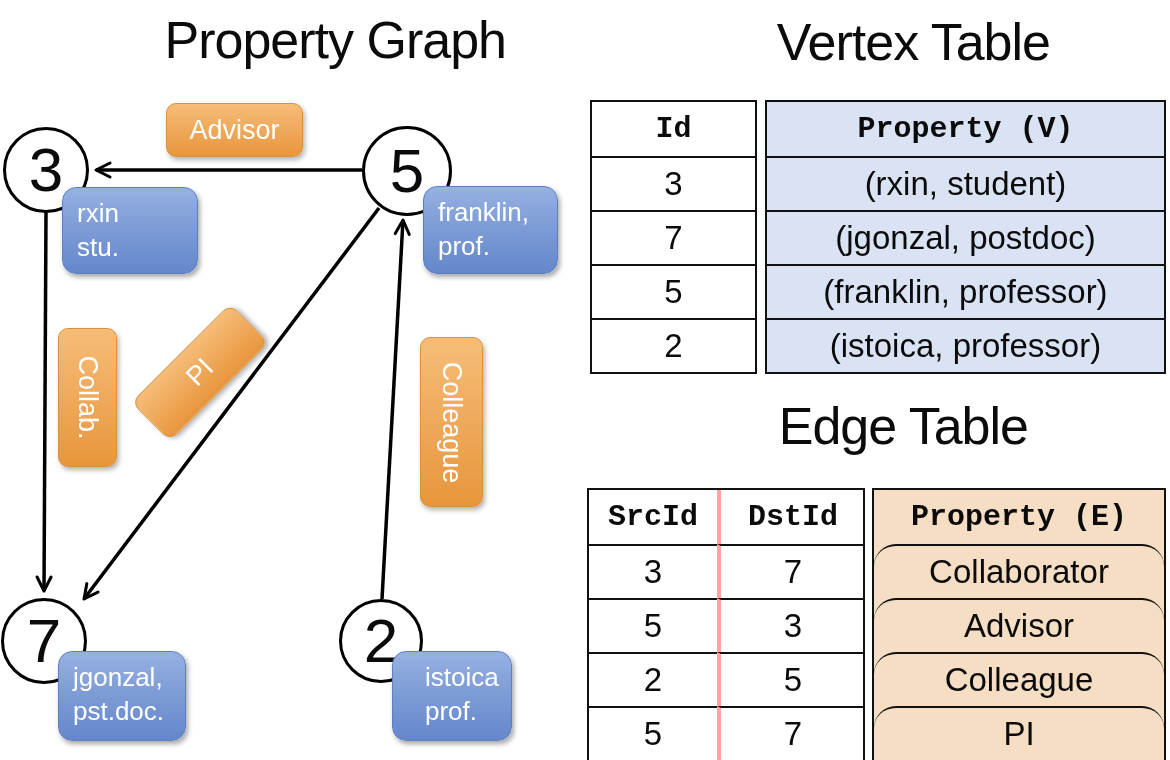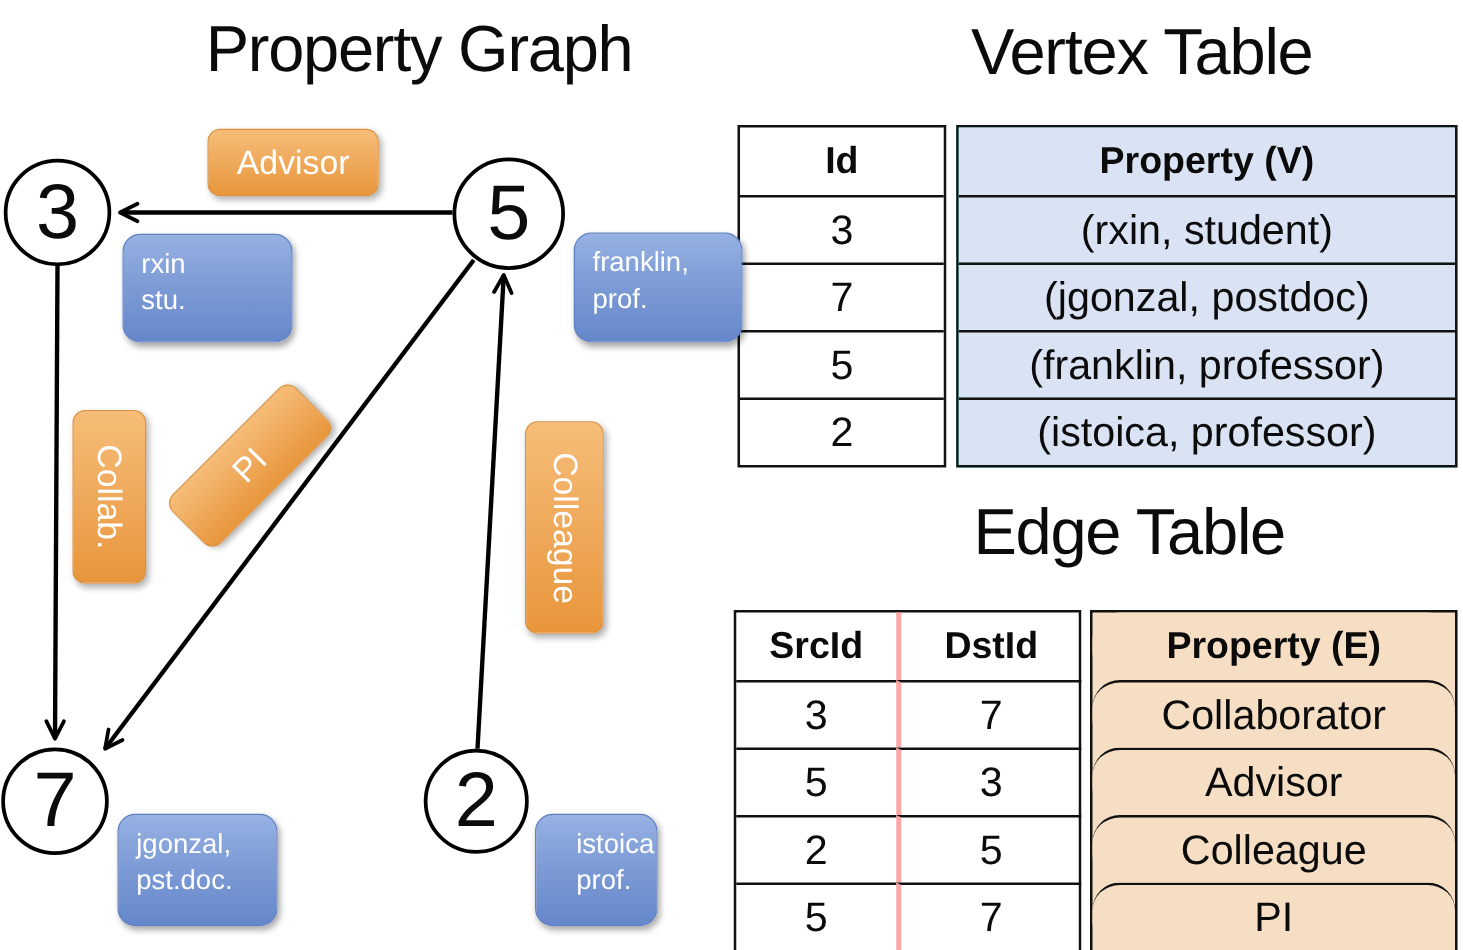--- a/index.html
+++ b/index.html
@@ -17,45 +17,45 @@
   .num{font-size:62px;font-weight:300;color:#0b0b0b;line-height:1;}
   #node-3{left:3px;top:127px;width:86px;height:86px;}
   #node-5{left:362px;top:126px;width:90px;height:90px;}
   #node-7{left:1px;top:598px;width:86px;height:86px;}
   #node-2{left:339px;top:599px;width:84px;height:84px;}
 
   
   .blue-label{position:absolute;z-index:3;border-radius:14px;box-sizing:border-box;
       background:linear-gradient(180deg,#96B1E2 0%,#7E9CD6 45%,#6587CB 100%);
       border:1.5px solid #5F80C0;box-shadow:2px 3px 5px rgba(0,0,0,.35);
-      color:#fff;font-size:22px;line-height:1.3;padding:9px 0 0 14px;margin-left:36px;}
+      color:#fff;font-size:26px;line-height:1.3;padding:9px 0 0 14px;}
   #label-rxin{left:62px;top:187px;width:136px;height:87px;}
   #label-franklin{left:423px;top:186px;width:135px;height:88px;}
   #label-jgonzal{left:58px;top:651px;width:128px;height:90px;}
-  #label-istoica{left:392px;top:651px;width:98px;height:90px;padding-left:32px;}
+  #label-istoica{left:392px;top:651px;width:120px;height:90px;padding-left:32px;}
 
   
   .o-label{position:absolute;z-index:4;border-radius:10px;box-sizing:border-box;
       background:linear-gradient(180deg,#F6BD78 0%,#EFA95B 50%,#E8963B 100%);
       border:1.5px solid #DA9040;box-shadow:2px 3px 5px rgba(0,0,0,.3);
       color:#fff;display:flex;align-items:center;justify-content:center;font-size:27px;}
   #label-advisor{left:166px;top:103px;width:137px;height:54px;}
   #label-collab{left:58px;top:328px;width:59px;height:139px;}
   #label-colleague{left:420px;top:337px;width:63px;height:170px;}
   #label-pi{left:130px;top:345px;width:140px;height:55px;transform:rotate(-45deg);}
   .vtext{transform:rotate(90deg);white-space:nowrap;}
 
   #edges-svg{position:absolute;left:0;top:0;z-index:1;}
 
   
   .tbl{position:absolute;display:flex;z-index:1;}
   .tpart{border:2px solid #111;box-sizing:border-box;background:#fff;}
   .cell{display:flex;align-items:center;justify-content:center;box-sizing:border-box;
         height:54px;font-size:33px;color:#0b0b0b;}
-  .hcell{font-weight:bold;font-size:30px;}
+  .hcell{font-weight:bold;font-size:30px;font-family:Liberation Mono, monospace;}
   .rsep{border-top:2px solid #111;}
   .csep{border-left:4px solid #fca5a5;}
   #vertex-table{left:590px;top:100px;}
   #vt-ids{width:167px;}
   #vt-prop{width:401px;margin-left:8px;background:#5eead4;}
   #vt-prop .cell{background:#DAE3F3;}
   #edge-table{left:587px;top:488px;}
   #et-ids{width:278px;display:grid;grid-template-columns:128px 148px;}
   #et-prop{width:294px;margin-left:7px;background:#F5DEC3;}
   #et-prop .cell{background:#F5DEC3;border-radius:22px;}

